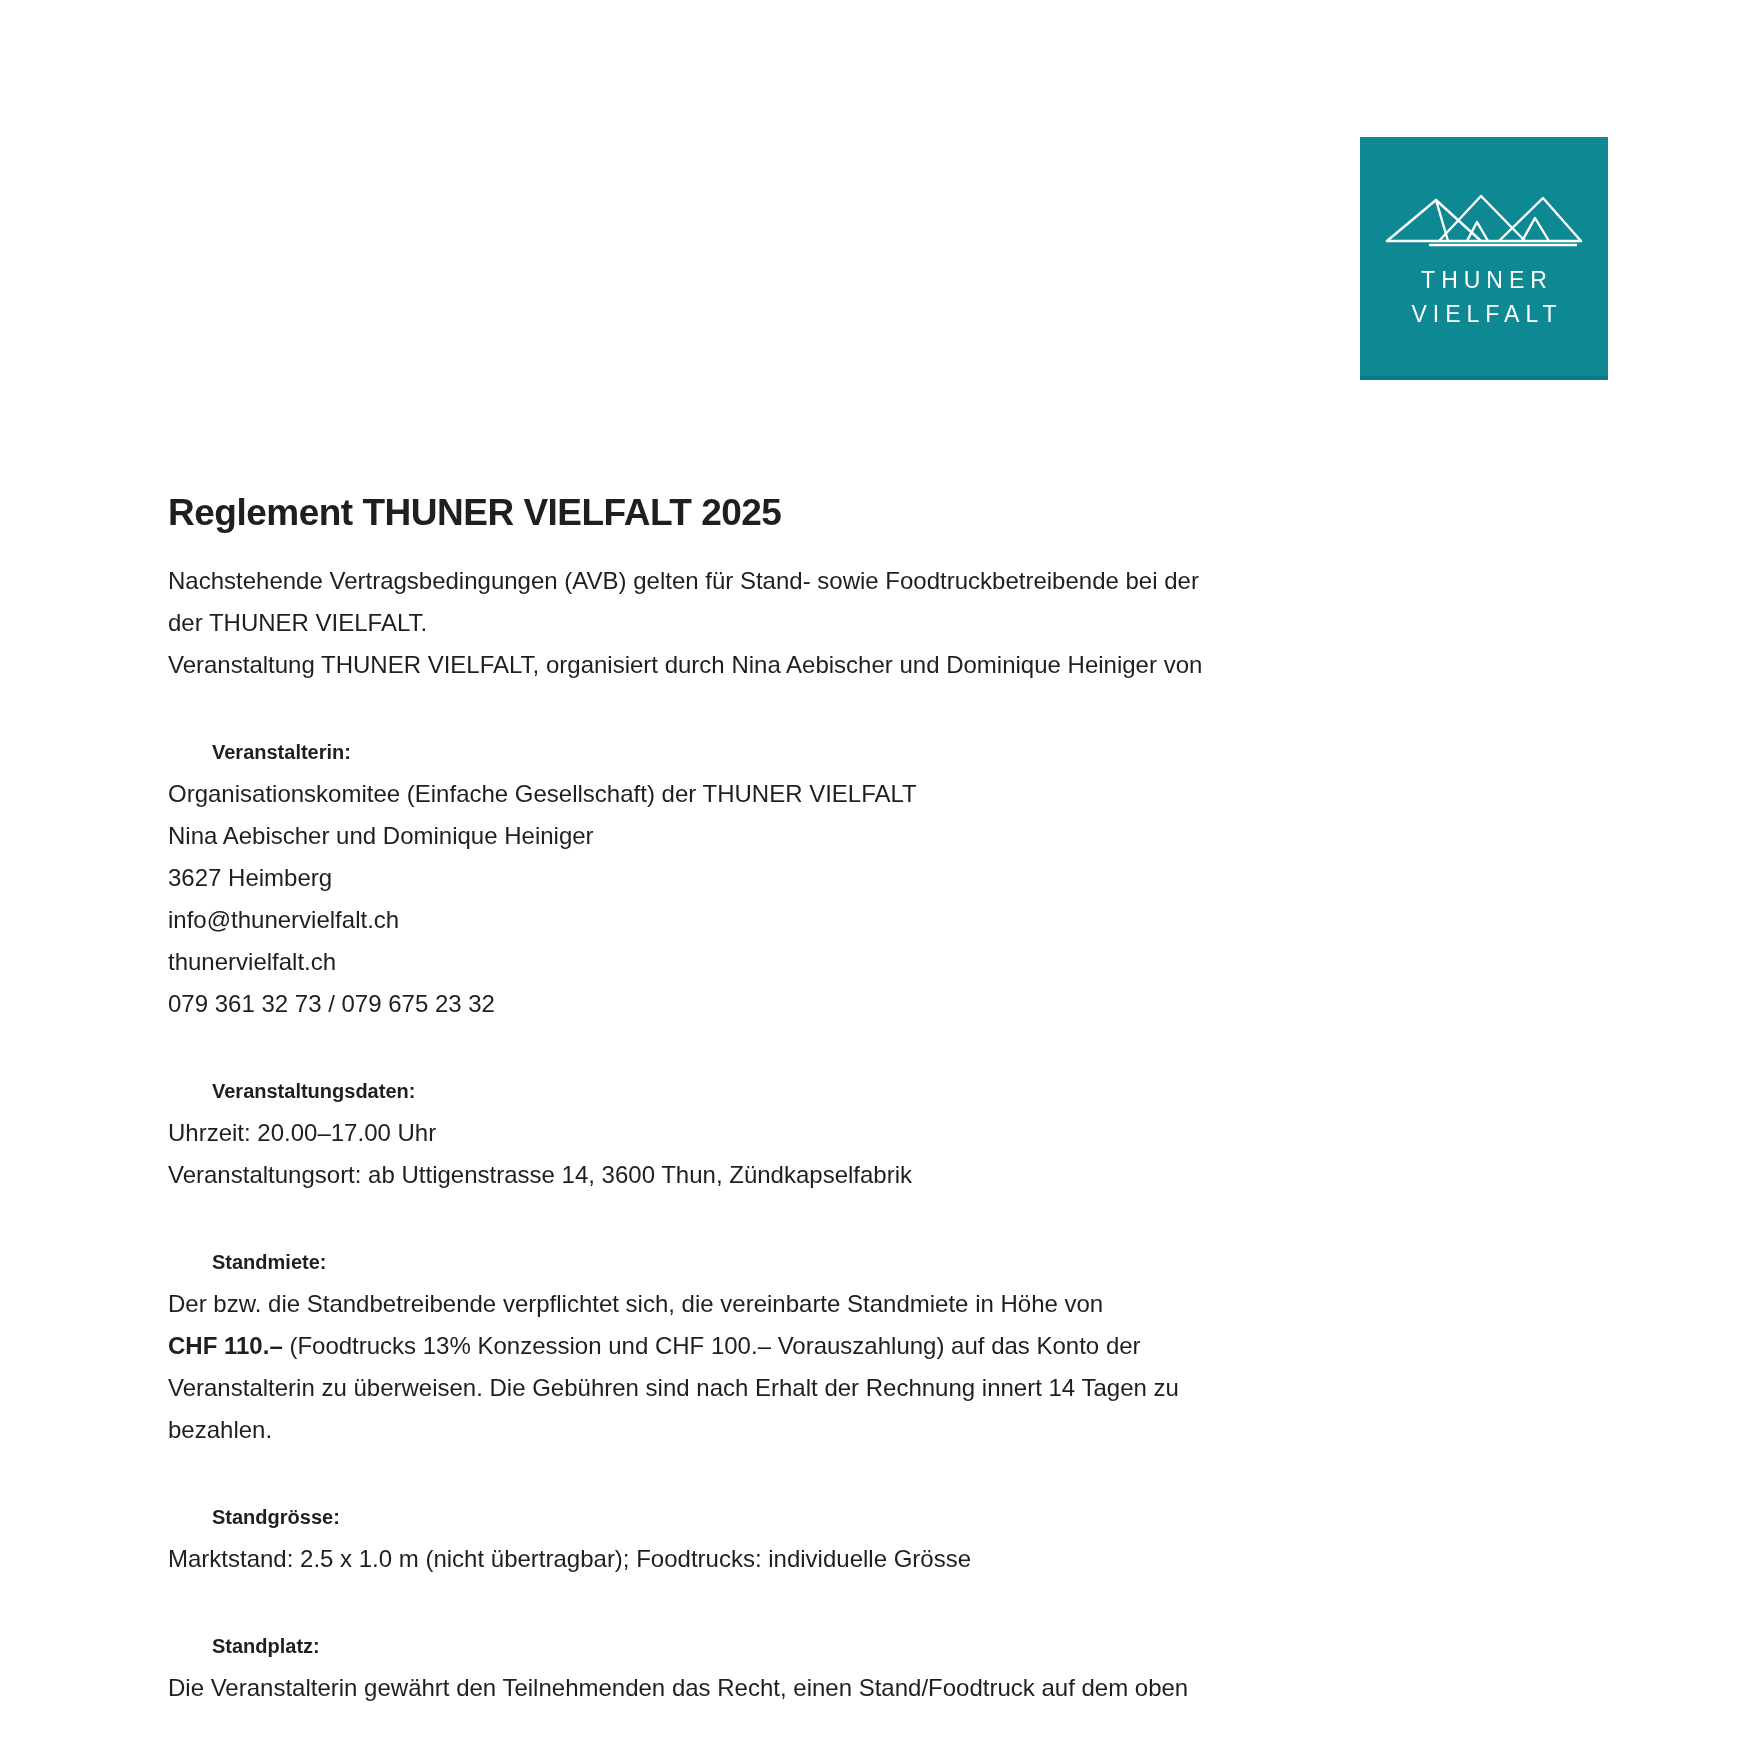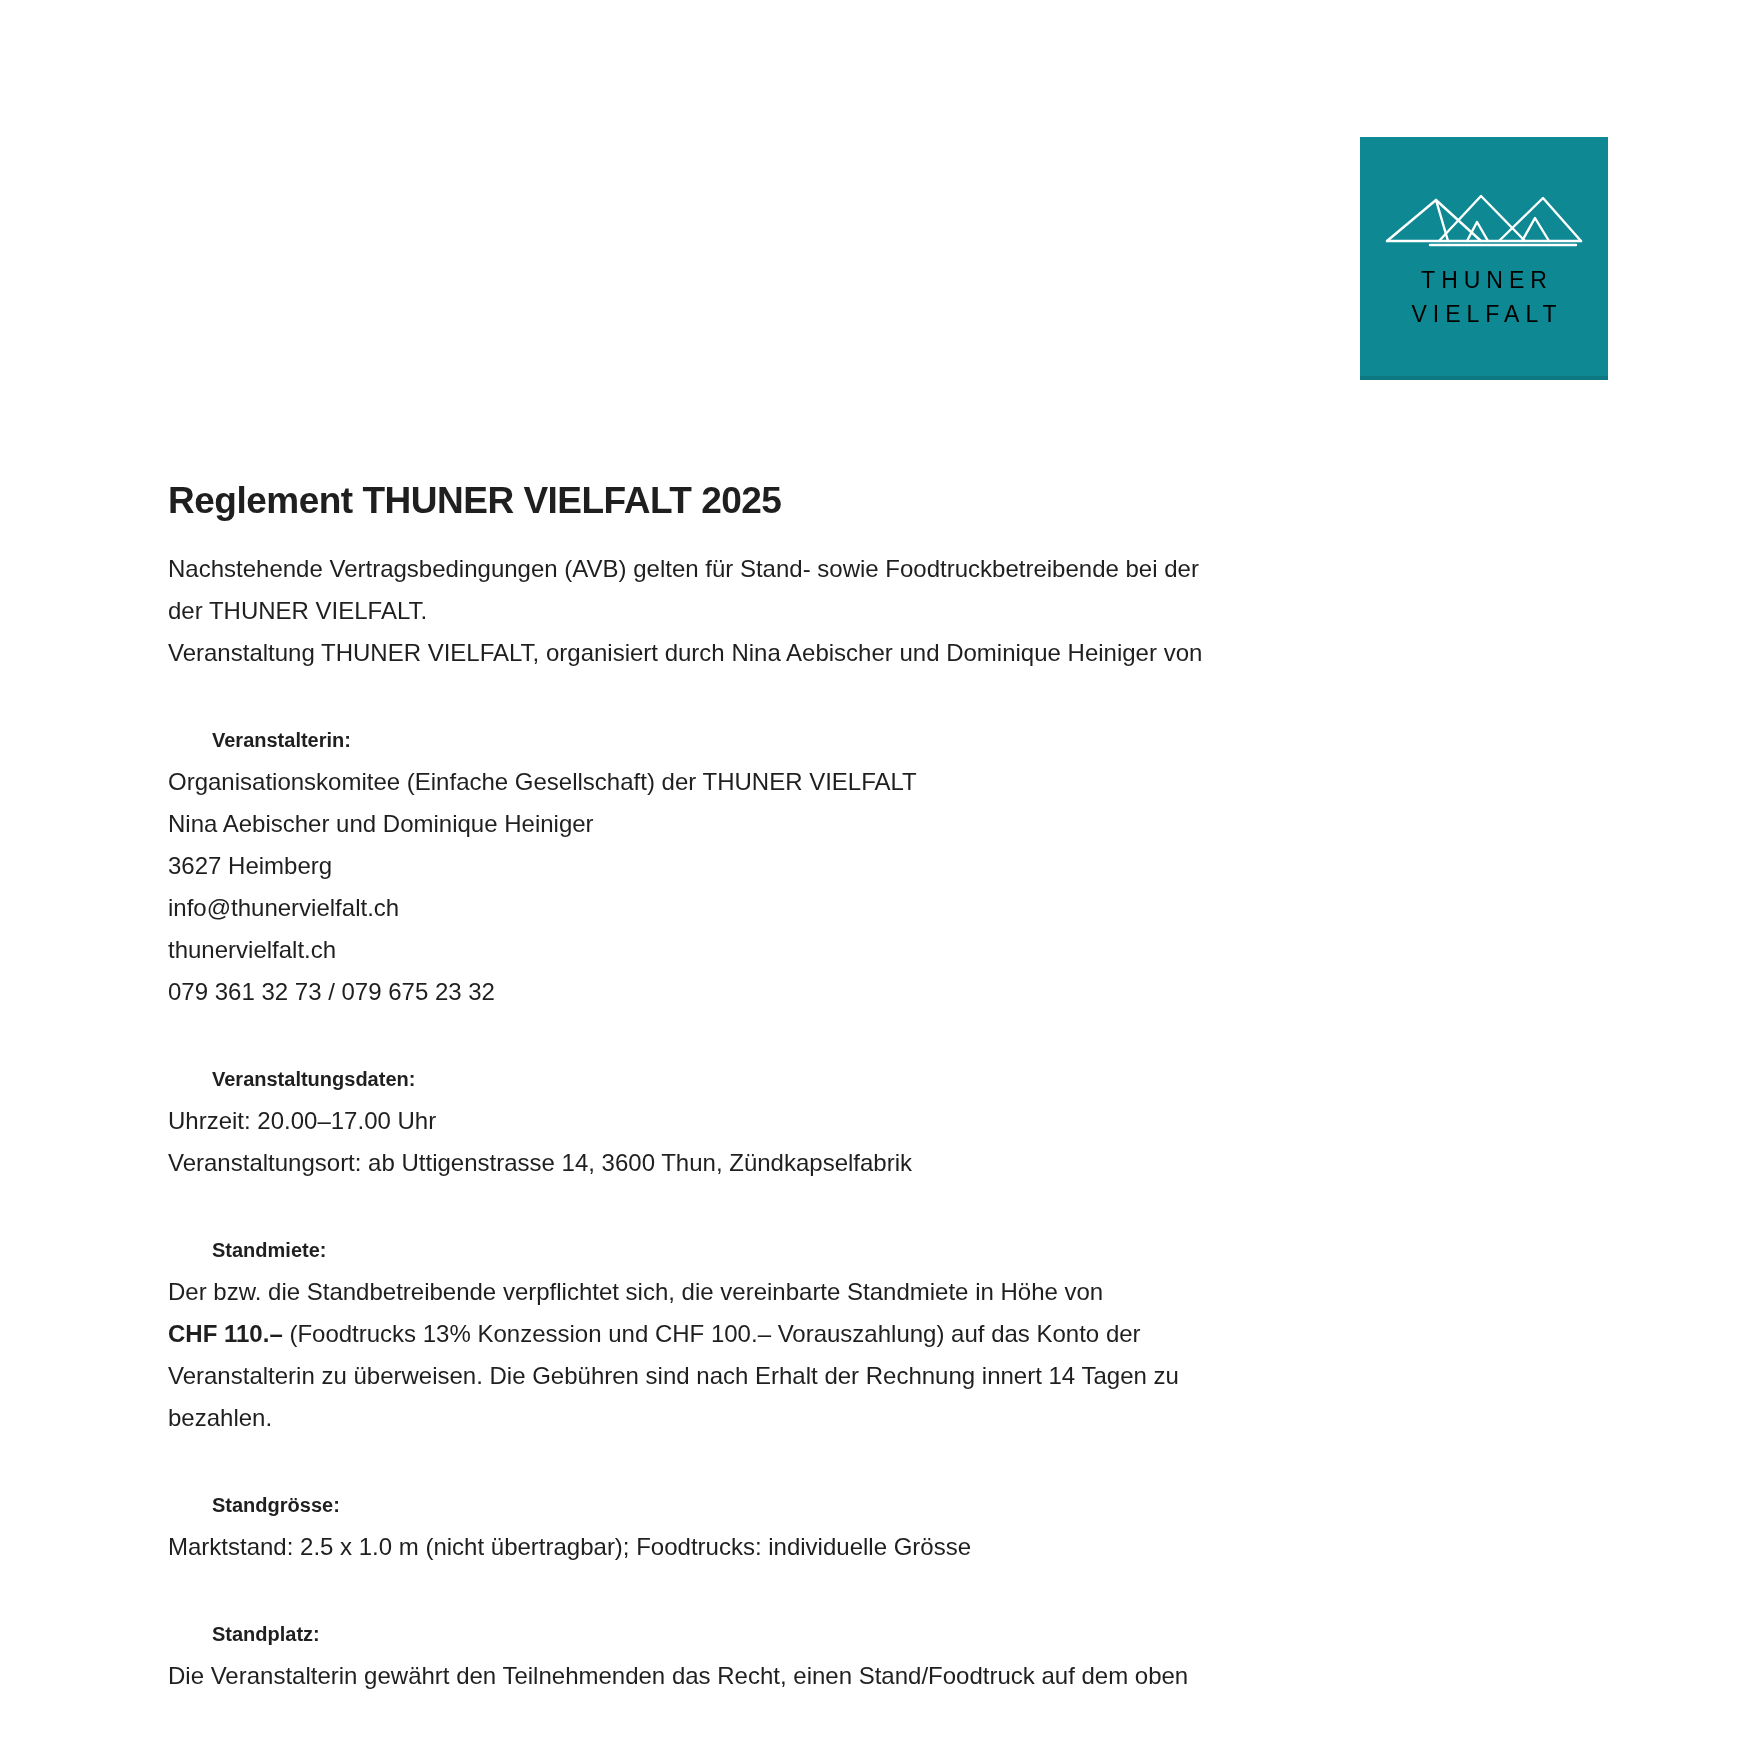--- a/index.html
+++ b/index.html
@@ -28,41 +28,41 @@
     display: flex;
     flex-direction: column;
     align-items: center;
   }
   .logo svg {
     margin-top: 54px;
     display: block;
   }
   .logo-text {
     margin-top: 14px;
-    color: #000000;
+    color: #ffffff;
     font-size: 23px;
     line-height: 34px;
     letter-spacing: 6px;
     padding-left: 6px; 
     text-align: center;
     font-weight: 400;
   }
   
   .content {
     position: absolute;
     left: 168px;
     top: 478px;
     width: 1300px;
   }
   .doc-title {
     font-size: 37px;
     font-weight: 700;
     line-height: 46px;
     letter-spacing: -0.5px;
-    margin: 0 0 24px 0;
+    margin: 12px 0 24px 0;
   }
   .line {
     font-size: 24px;
     line-height: 42px;
     white-space: nowrap;
   }
   .section {
     margin-top: 45px;
   }
   .section-heading {

